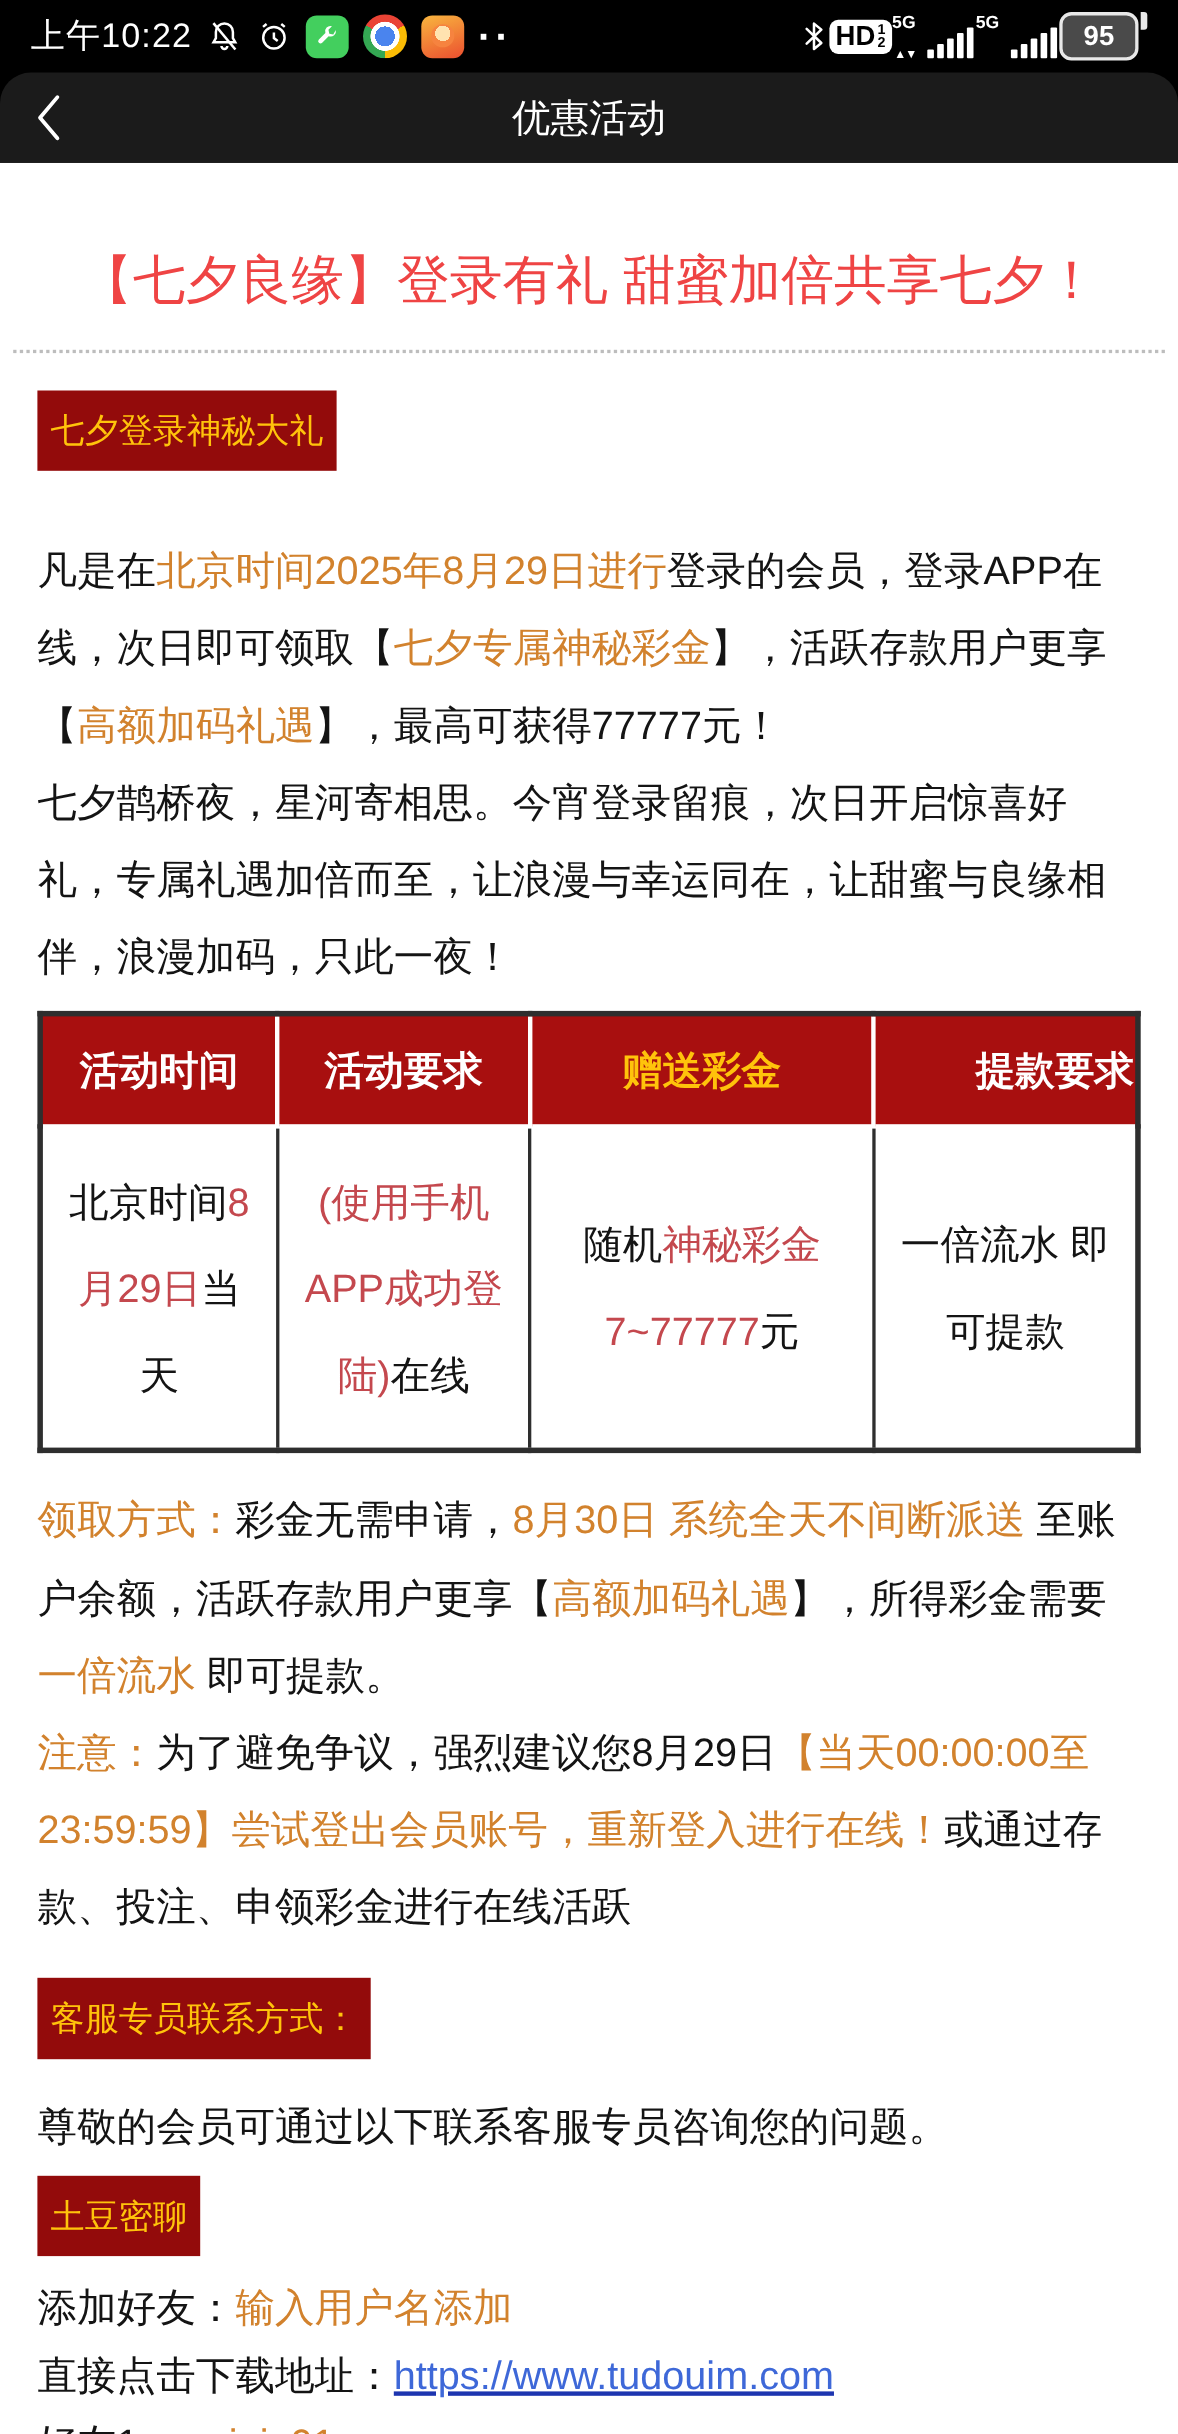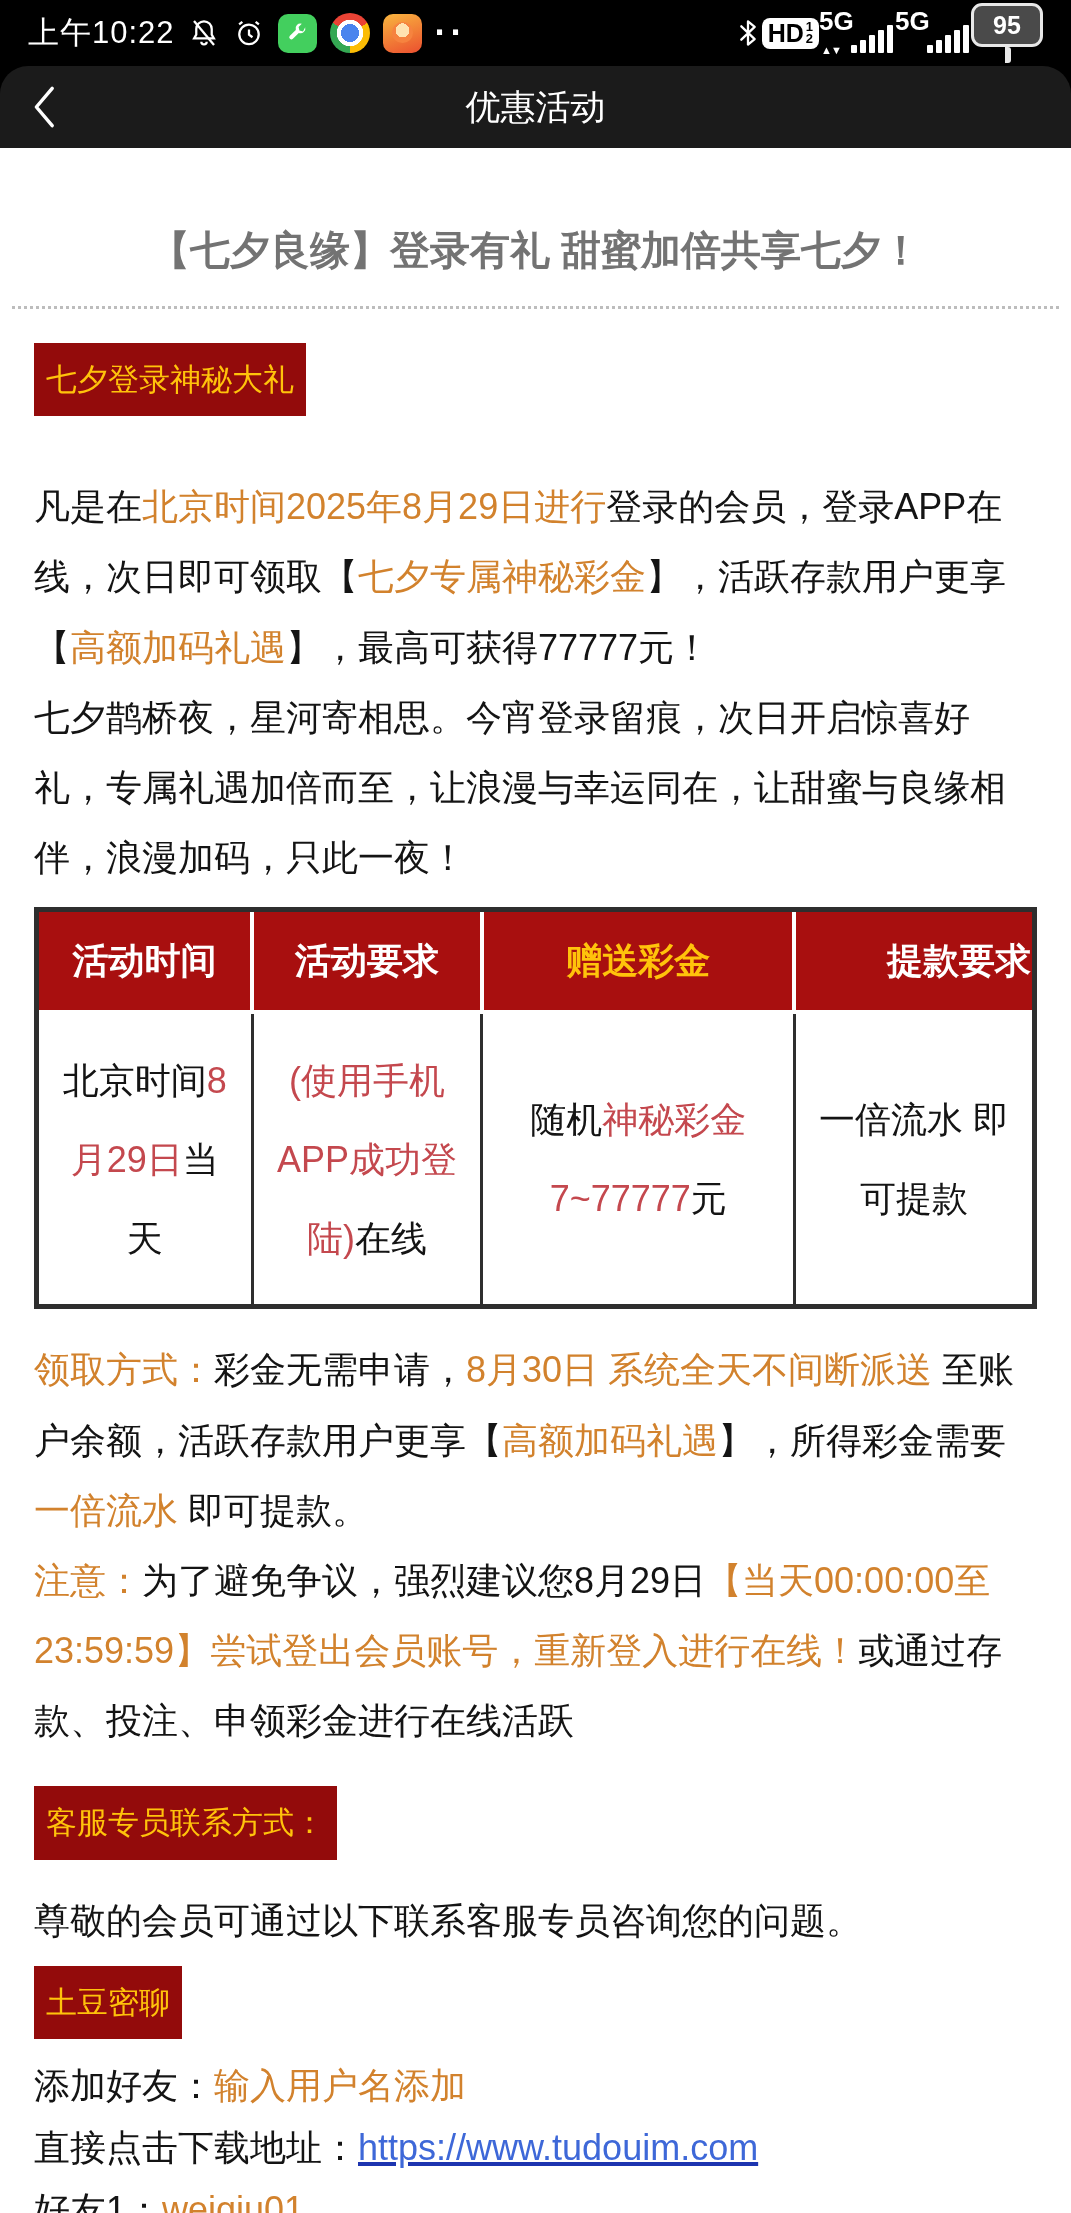--- a/index.html
+++ b/index.html
@@ -21,39 +21,39 @@
       radial-gradient(circle,#4a84ee 0 9px,#fff 9px 13px,rgba(0,0,0,0) 13.5px),
       conic-gradient(from -60deg,#ea4335 0 120deg,#fbbc05 120deg 240deg,#34a853 240deg 360deg);}
   .app-orange{background:linear-gradient(160deg,#f8b13e 5%,#ec5430 95%);position:relative;}
   .app-orange::after{content:"";position:absolute;left:9px;top:8px;width:21px;height:21px;border-radius:50%;
       background:radial-gradient(circle at 50% 40%,#ffe3b0 0 7px,#f6833f 7px);}
   .sb-more{font-size:36px;font-weight:700;letter-spacing:4px;line-height:20px;}
   .hd-badge{background:#fff;color:#000;border-radius:8px;padding:3px 6px;font-size:25px;font-weight:800;
             display:inline-flex;align-items:center;gap:2px;line-height:1;}
   .frac{display:inline-flex;flex-direction:column;font-size:13px;line-height:12px;font-weight:800;text-align:center;}
   .sig{position:relative;width:76px;height:46px;}
-  .sig .g{position:absolute;top:0;left:0;font-size:26px;font-weight:700;line-height:22px;}
+  .sig .g{position:absolute;top:0;left:0;font-size:16px;font-weight:700;line-height:22px;}
   .sig .bars{position:absolute;bottom:3px;right:2px;display:flex;align-items:flex-end;gap:3px;}
   .sig .bars i{display:block;width:6px;background:#fff;border-radius:1px;}
   .sig .arrows{position:absolute;left:2px;bottom:0;font-size:11px;line-height:11px;letter-spacing:-1px;color:#fff;}
-  .battery{display:inline-flex;align-items:center;flex-direction:column;}
+  .battery{display:inline-flex;align-items:flex-start;}
   .bat-body{width:66px;height:38px;border:3px solid #e8e8e8;border-radius:11px;background:#4a4a4a;
             display:flex;align-items:center;justify-content:center;}
   .bat-body i{font-style:normal;font-size:25px;font-weight:700;color:#fff;}
   .bat-nub{width:6px;height:16px;background:#e8e8e8;border-radius:0 3px 3px 0;margin-left:2px;}
 
   
   .nav{height:82px;background:#1b1b1b;border-radius:28px 28px 0 0;display:flex;align-items:center;
        justify-content:center;position:relative;}
   .nav-title{color:#fff;font-size:35px;}
   .back-btn{position:absolute;left:30px;top:50%;transform:translateY(-50%);display:inline-flex;cursor:pointer;}
 
   
   .content{background:#fff;height:2081px;padding:0 34px;overflow:hidden;box-sizing:border-box;}
-  .doc-title{margin:72px 4px 0;font-size:40px;line-height:1.5;font-weight:700;text-align:center;color:#737373;}
+  .doc-title{margin:72px 4px 0;font-size:48px;line-height:1.5;font-weight:400;text-align:center;color:#ef4444;}
   .divider{margin:26px -22px 0;border-top:3px dotted #bdbdbd;height:0;}
   .badge-row{line-height:0;}
   .badge{display:inline-block;background:var(--badge-bg);color:var(--badge-text);
          font-size:31px;font-weight:400;padding:18px 12px;line-height:1.2;}
   .mt-badge1{margin-top:34px;}
   .para{margin:0;font-size:36px;line-height:1.95;color:#141414;}
   .mt-block1{margin-top:56px;}
   .mt-block2{margin-top:26px;}
   .seg-o{color:var(--orange);}
   .seg-r{color:var(--red);}

